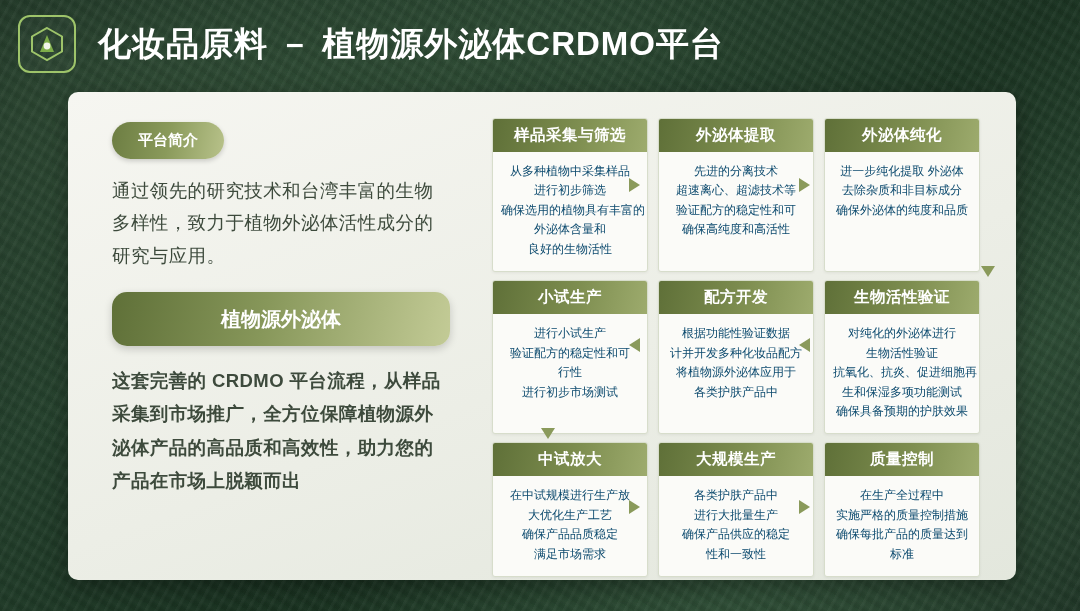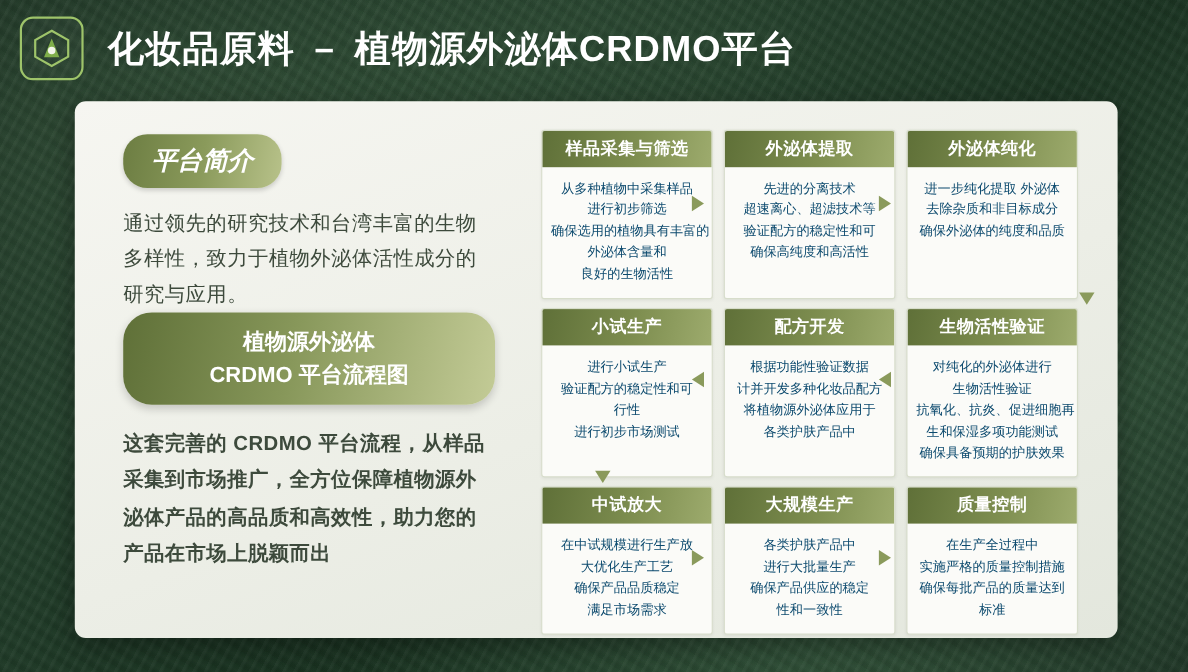--- a/index.html
+++ b/index.html
@@ -78,38 +78,38 @@
   .left-col {
     position: absolute;
     left: 44px; top: 30px;
     width: 340px;
   }
   .pill {
     display: inline-block;
     padding: 9px 26px;
     border-radius: 22px;
     color: #ffffff;
-    font-size: 23px;
+    font-size: 15px;
     font-weight: bold;
     background: linear-gradient(100deg, #6c7d42 0%, #8a9a5b 50%, #b8c28a 100%);
     box-shadow: 0 2px 5px rgba(0,0,0,0.18);
     white-space: nowrap;
-    font-style: italic;
   }
   .intro-text {
     margin-top: 16px;
     color: #3d4a3c;
     font-size: 18.5px;
     line-height: 1.75;
     letter-spacing: 0.4px;
   }
   .flow-title-box {
+    margin-top: 20px;
     width: 318px;
     padding: 12px 10px;
-    border-radius: 26px;
+    border-radius: 15px;
     text-align: center;
     color: #ffffff;
     font-size: 20px;
     font-weight: bold;
     line-height: 1.5;
     background: linear-gradient(100deg, #5f7038 0%, #87975a 45%, #c3cb96 100%);
     box-shadow: 0 3px 8px rgba(0,0,0,0.18);
   }
   .desc-text {
     margin-top: 18px;
@@ -199,21 +199,20 @@
     <div class="header-title">化妆品原料 － 植物源外泌体CRDMO平台</div>
   </div>
 
   <div class="card">
 
     <div class="left-col">
       <div class="pill">平台简介</div>
       <div class="intro-text">通过领先的研究技术和台湾丰富的生物多样性，致力于植物外泌体活性成分的研究与应用。</div>
       <div class="flow-title-box">
         <div>植物源外泌体</div>
-        <div>CRDMO 平台流程图</div>
       </div>
       <div class="desc-text">这套完善的 CRDMO 平台流程，从样品采集到市场推广，全方位保障植物源外泌体产品的高品质和高效性，助力您的产品在市场上脱颖而出</div>
     </div>
 
     <div class="flow">
 
       <div class="flow-row">
         <div class="node">
           <div class="node-head">样品采集与筛选</div>
           <div class="node-body">

